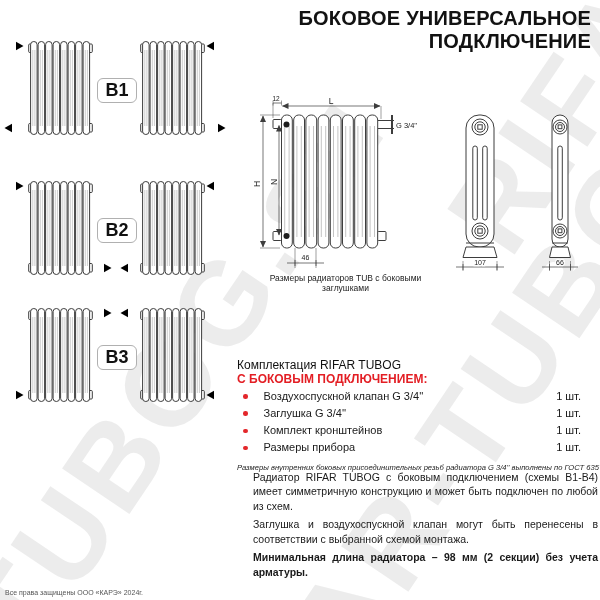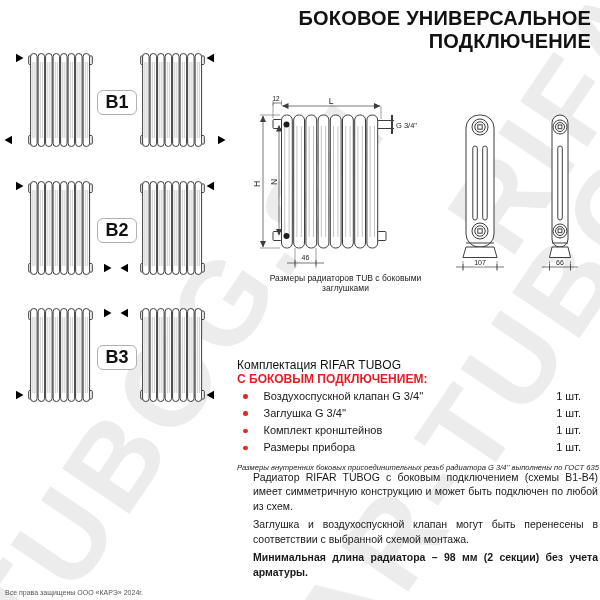--- a/index.html
+++ b/index.html
@@ -10,21 +10,21 @@
       color:rgba(80,80,80,0.11);transform-origin:0 0;letter-spacing:6px;pointer-events:none;}
   .wm-a{left:-60px;top:600px;font-size:118px;transform:rotate(-56deg);}
   .wm-b{left:150px;top:780px;font-size:118px;transform:rotate(-56deg);}
   .wm-c{left:420px;top:200px;font-size:118px;transform:rotate(-56deg);}
   .content{position:absolute;inset:0;z-index:1;padding-left:11px;}
   
   .title{position:absolute;top:7px;right:9px;text-align:right;font-size:20px;line-height:1.14;
          font-weight:bold;color:#121212;letter-spacing:0.2px;}
   
   .scheme{position:absolute;left:0;width:232px;height:100px;}
-  .s1{top:50px}.s2{top:178px}.s3{top:305px}.s4{top:433px}
+  .s1{top:38px}.s2{top:178px}.s3{top:305px}.s4{top:433px}
   .rad{position:absolute;top:0;width:65px;height:100px;}
   .rad-left{left:28px}.rad-right{left:140px}
   .badge{position:absolute;left:97px;top:40px;width:38px;height:23px;border:1.5px solid #b0b0b0;
          border-radius:6px;background:#fff;display:flex;align-items:center;justify-content:center;
          font-size:18px;font-weight:bold;color:#111;}
   .arrow{position:absolute;width:20px;height:10px;}
   .arrow svg{display:block;width:100%;height:100%;}
   .red{color:#e3272b}.blue{color:#2f6fd6}
   .flip{transform:scaleX(-1);}
   

